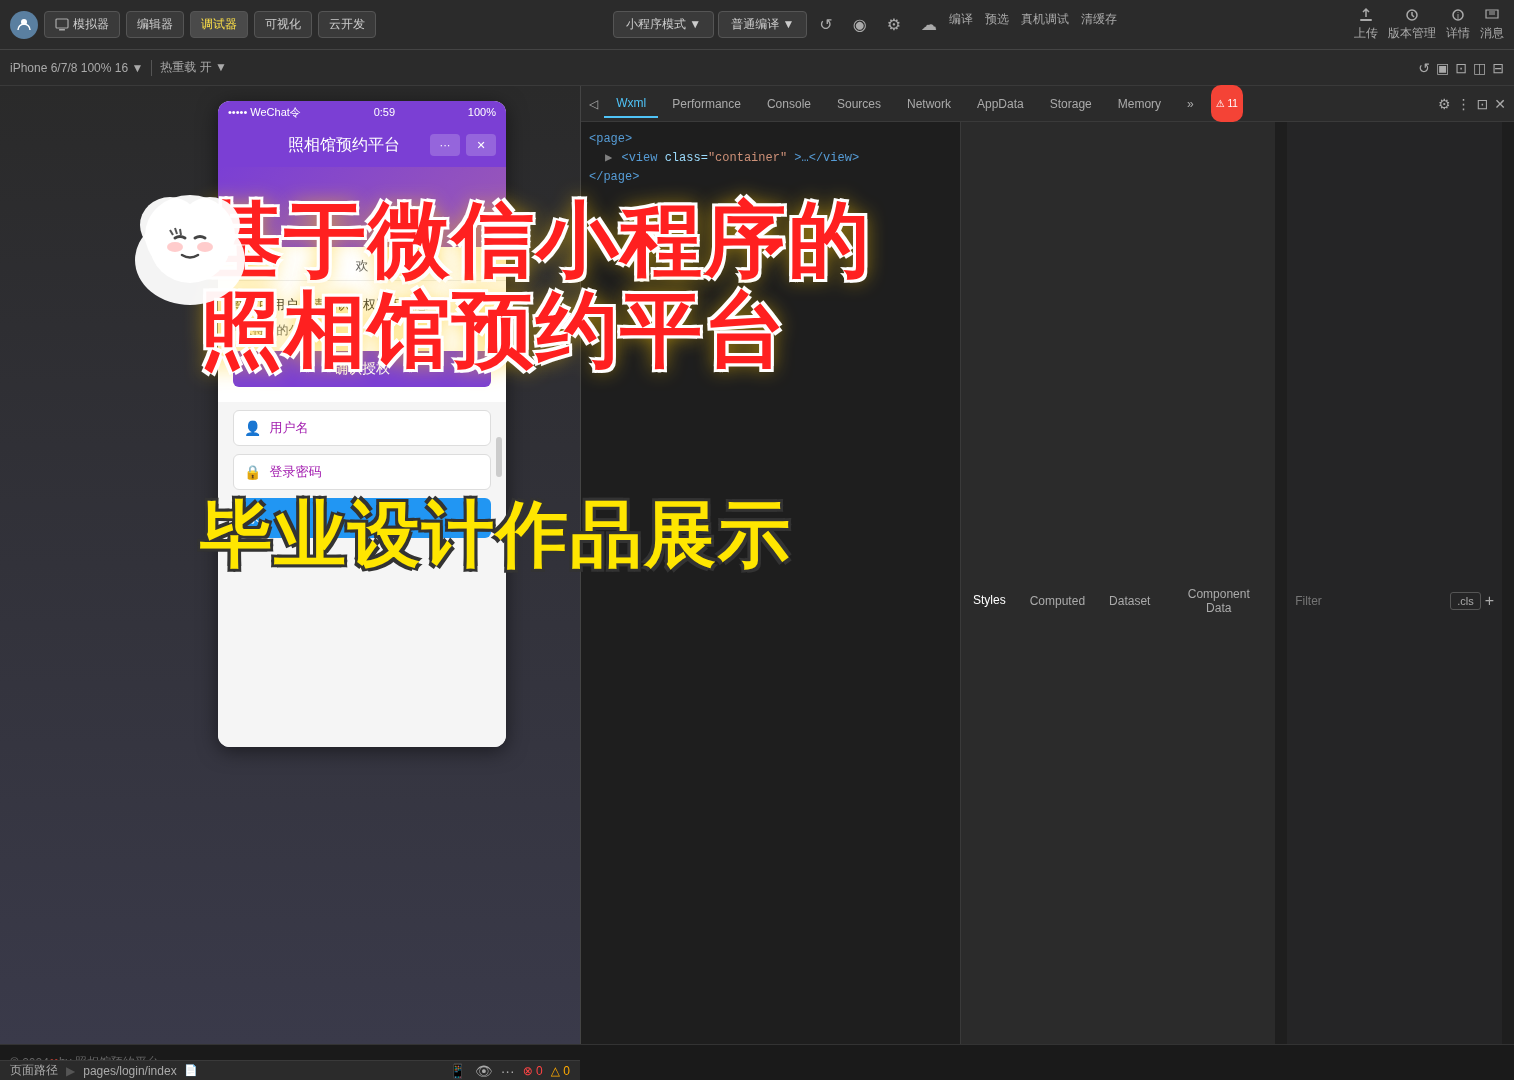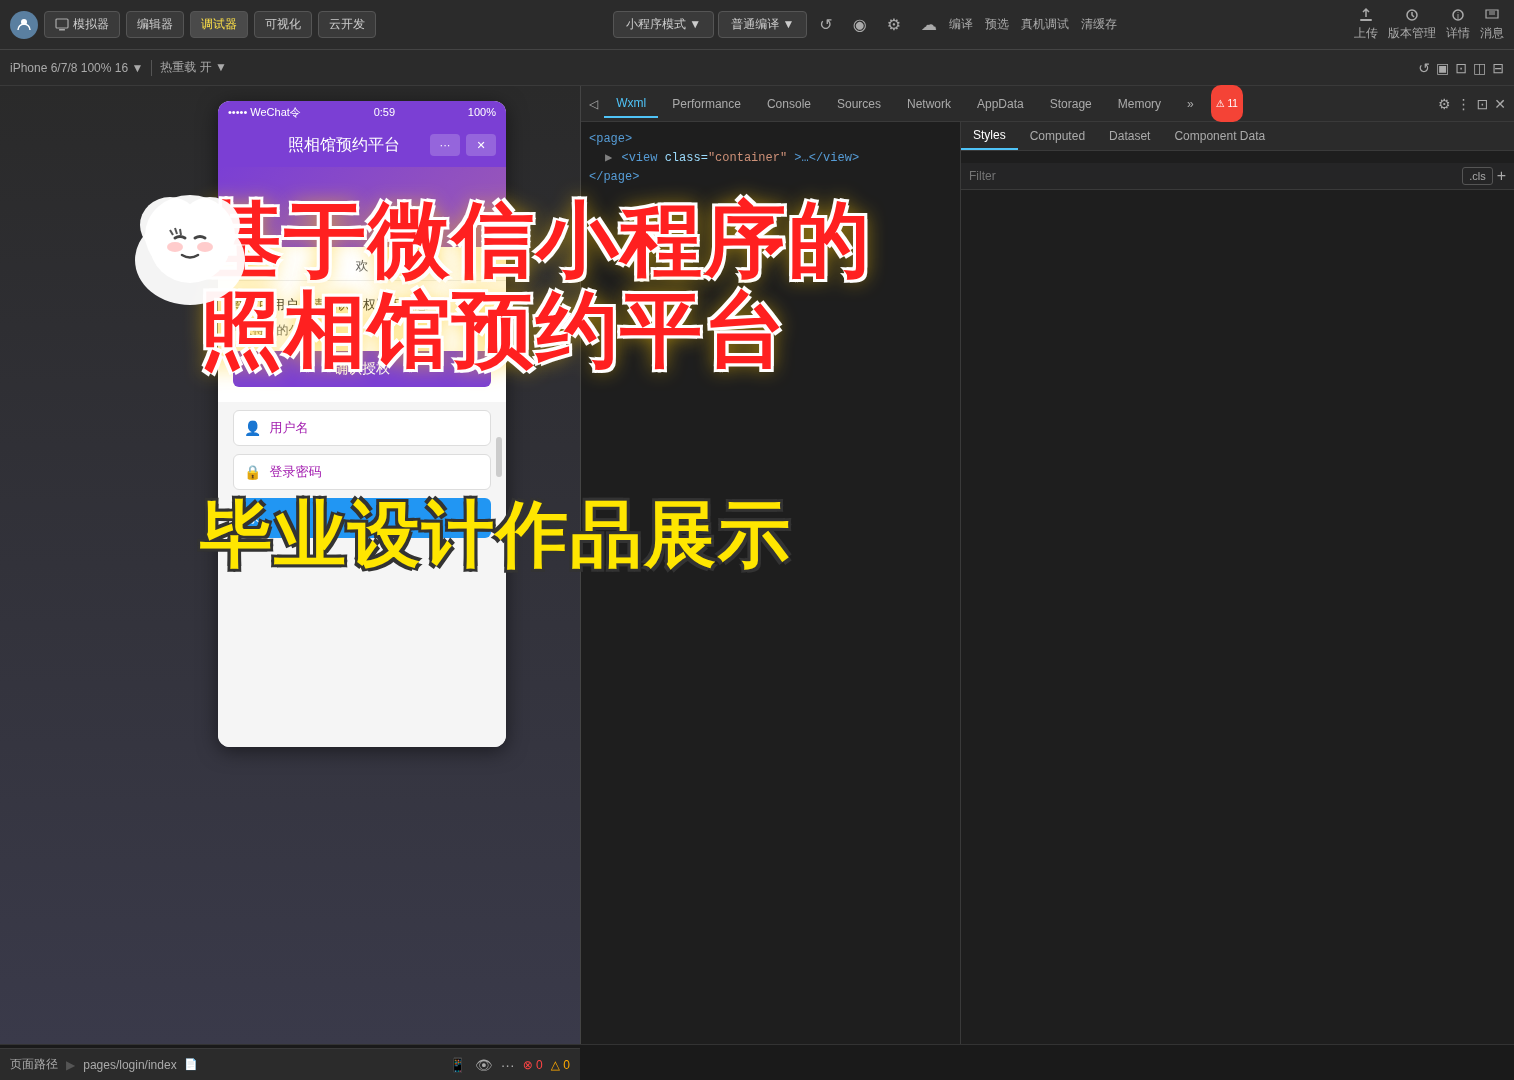--- a/index.html
+++ b/index.html
@@ -54,21 +54,21 @@
     }
     .toolbar-btn.active {
       background: #4a4a4a;
       color: #fde047;
     }
     .toolbar-btn svg { width: 14px; height: 14px; }
 
     .toolbar-center {
       flex: 1;
       display: flex;
-      align-items: center;
+      align-items: flex-start;
       justify-content: center;
       gap: 4px;
     }
     .mode-select {
       background: #3a3a3a;
       border: 1px solid #555;
       border-radius: 4px;
       color: #ccc;
       padding: 4px 12px;
       font-size: 12px;
@@ -359,21 +359,21 @@
     .xml-tag { color: #569cd6; }
     .xml-attr { color: #9cdcfe; }
     .xml-val { color: #ce9178; }
     .expand-arrow { color: #808080; margin-right: 2px; cursor: pointer; }
 
     
     .style-panel {
       flex: 1;
       background: #1e1e1e;
       display: flex;
-      flex-direction: column;
+      flex-direction: row;
       gap: 12px;
     }
     .style-tabs {
       display: flex;
       border-bottom: 1px solid #3a3a3a;
       background: #2b2b2b;
     }
     .style-tab {
       padding: 6px 12px;
       font-size: 12px;
@@ -472,21 +472,21 @@
       height: 160px;
       z-index: 6;
     }
 
     
     .status-bar {
       position: absolute;
       bottom: 0;
       left: 0;
       width: 580px;
-      height: 32px;
+      height: 20px;
       background: #2b2b2b;
       display: flex;
       align-items: center;
       padding: 0 10px;
       font-size: 12px;
       color: #aaa;
       border-top: 1px solid #3a3a3a;
       gap: 8px;
       z-index: 10;
     }

